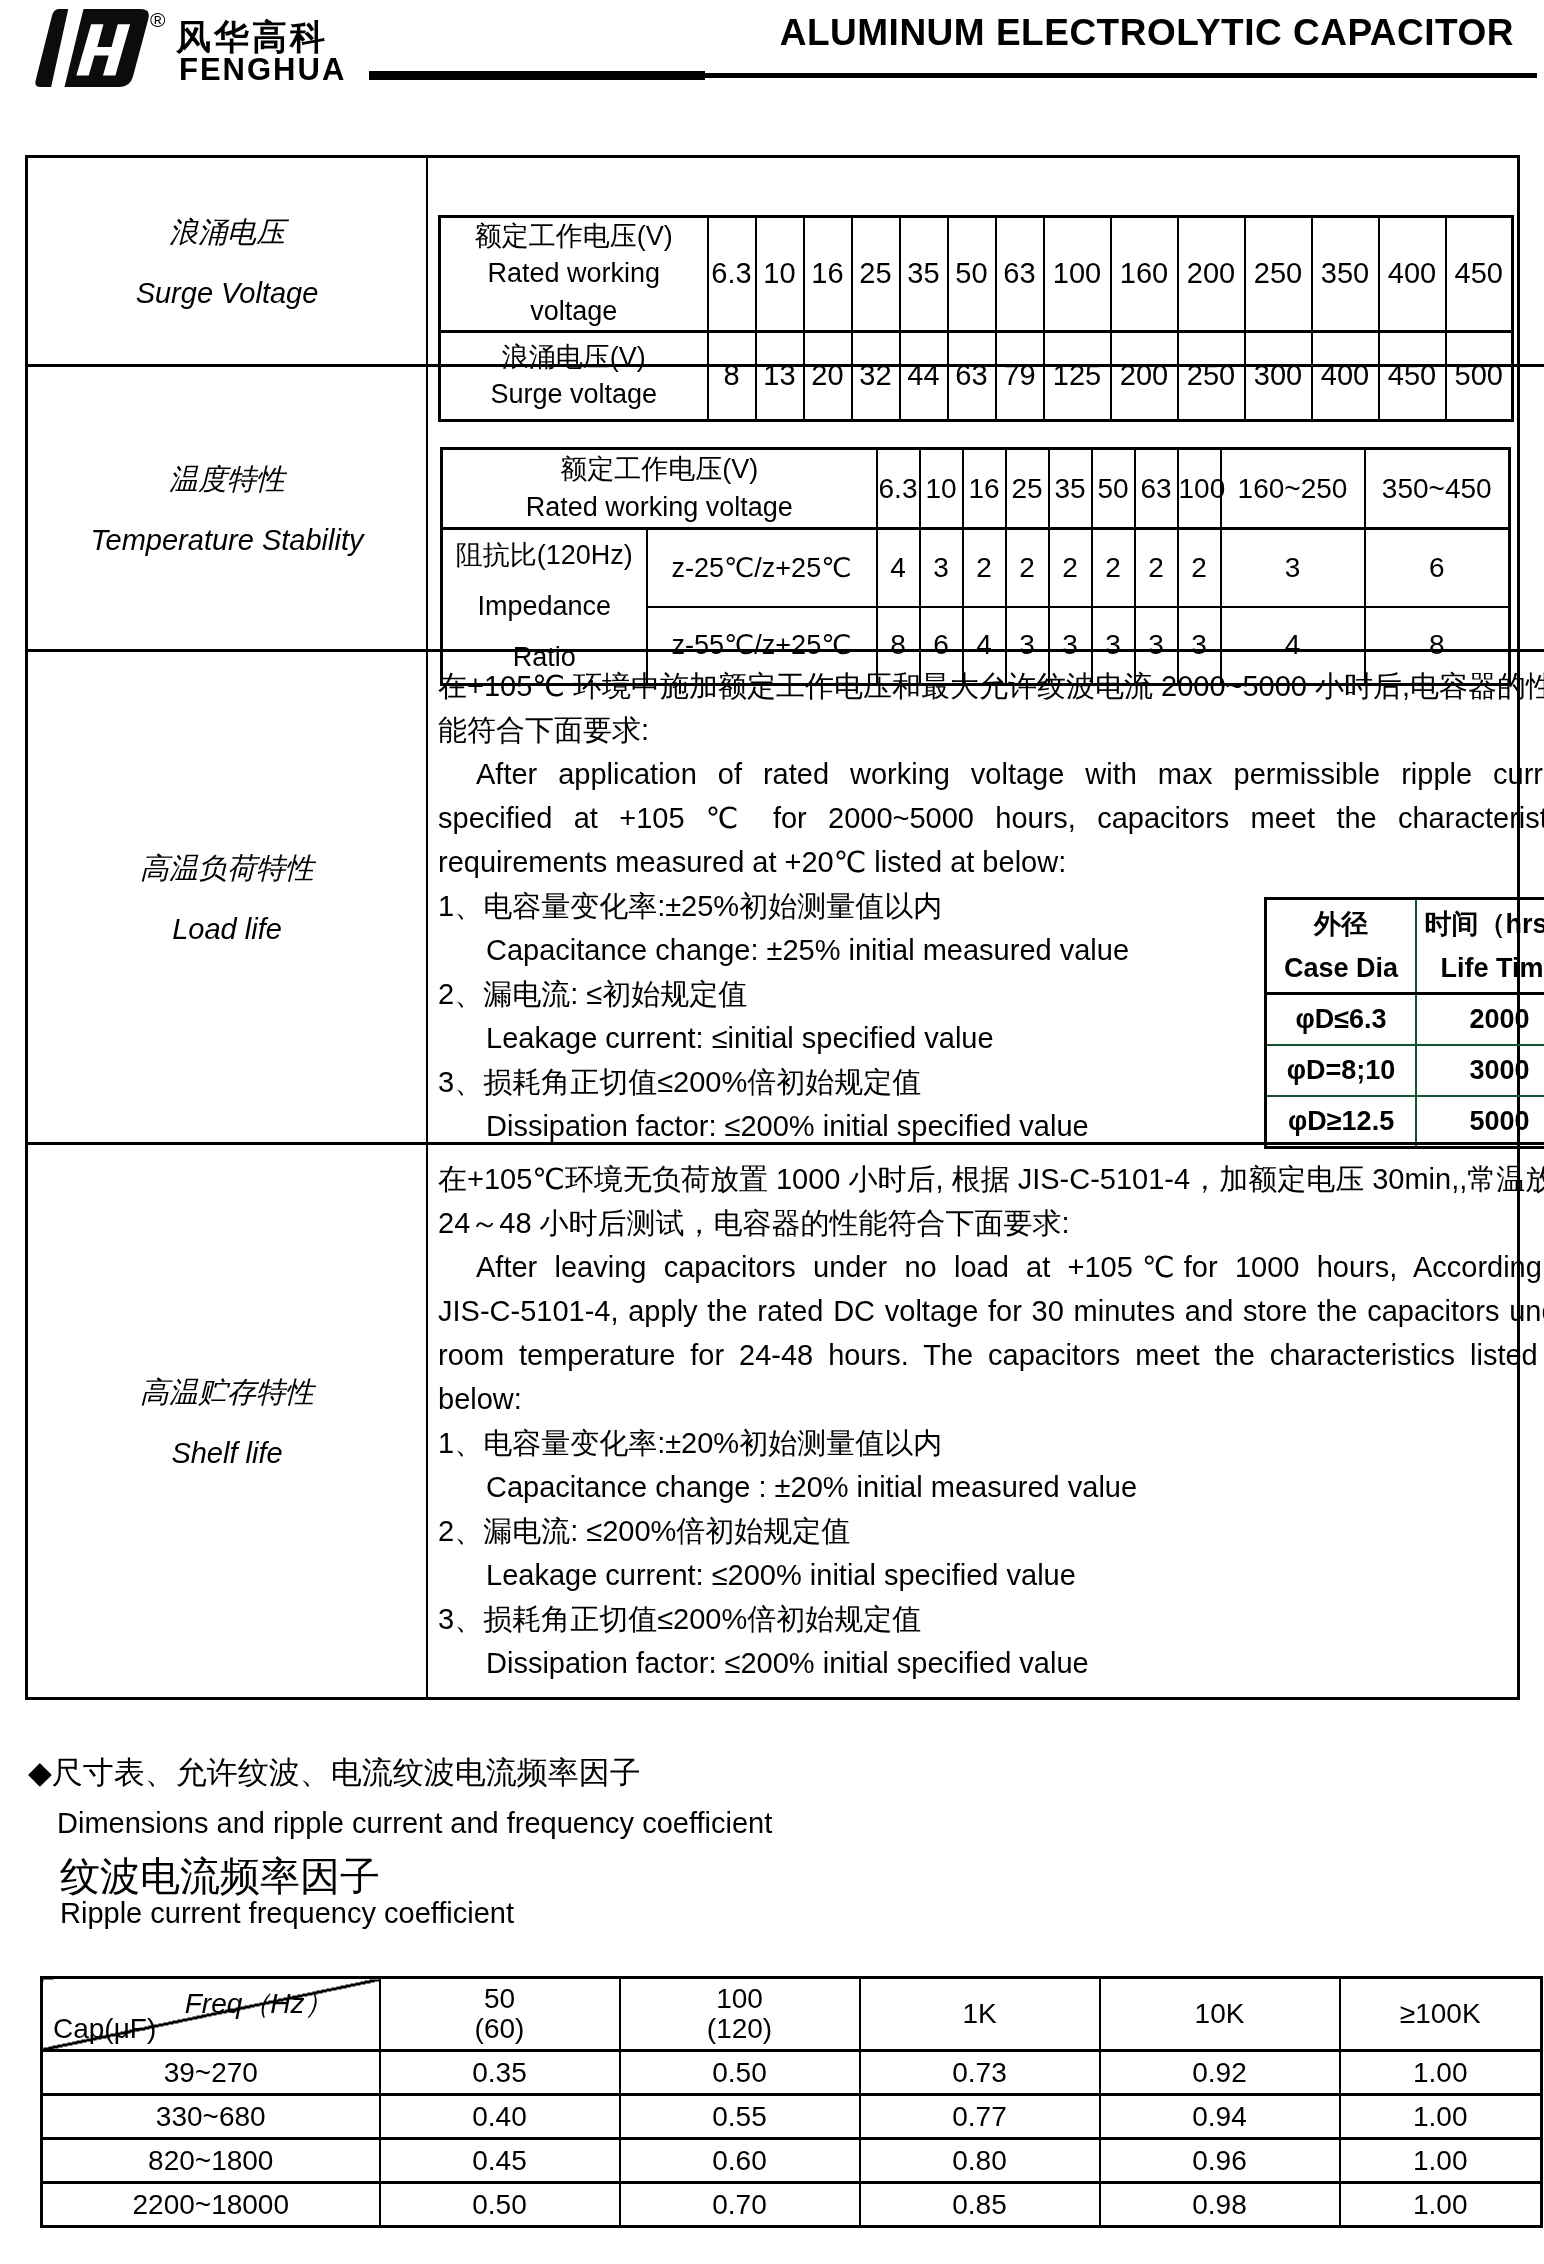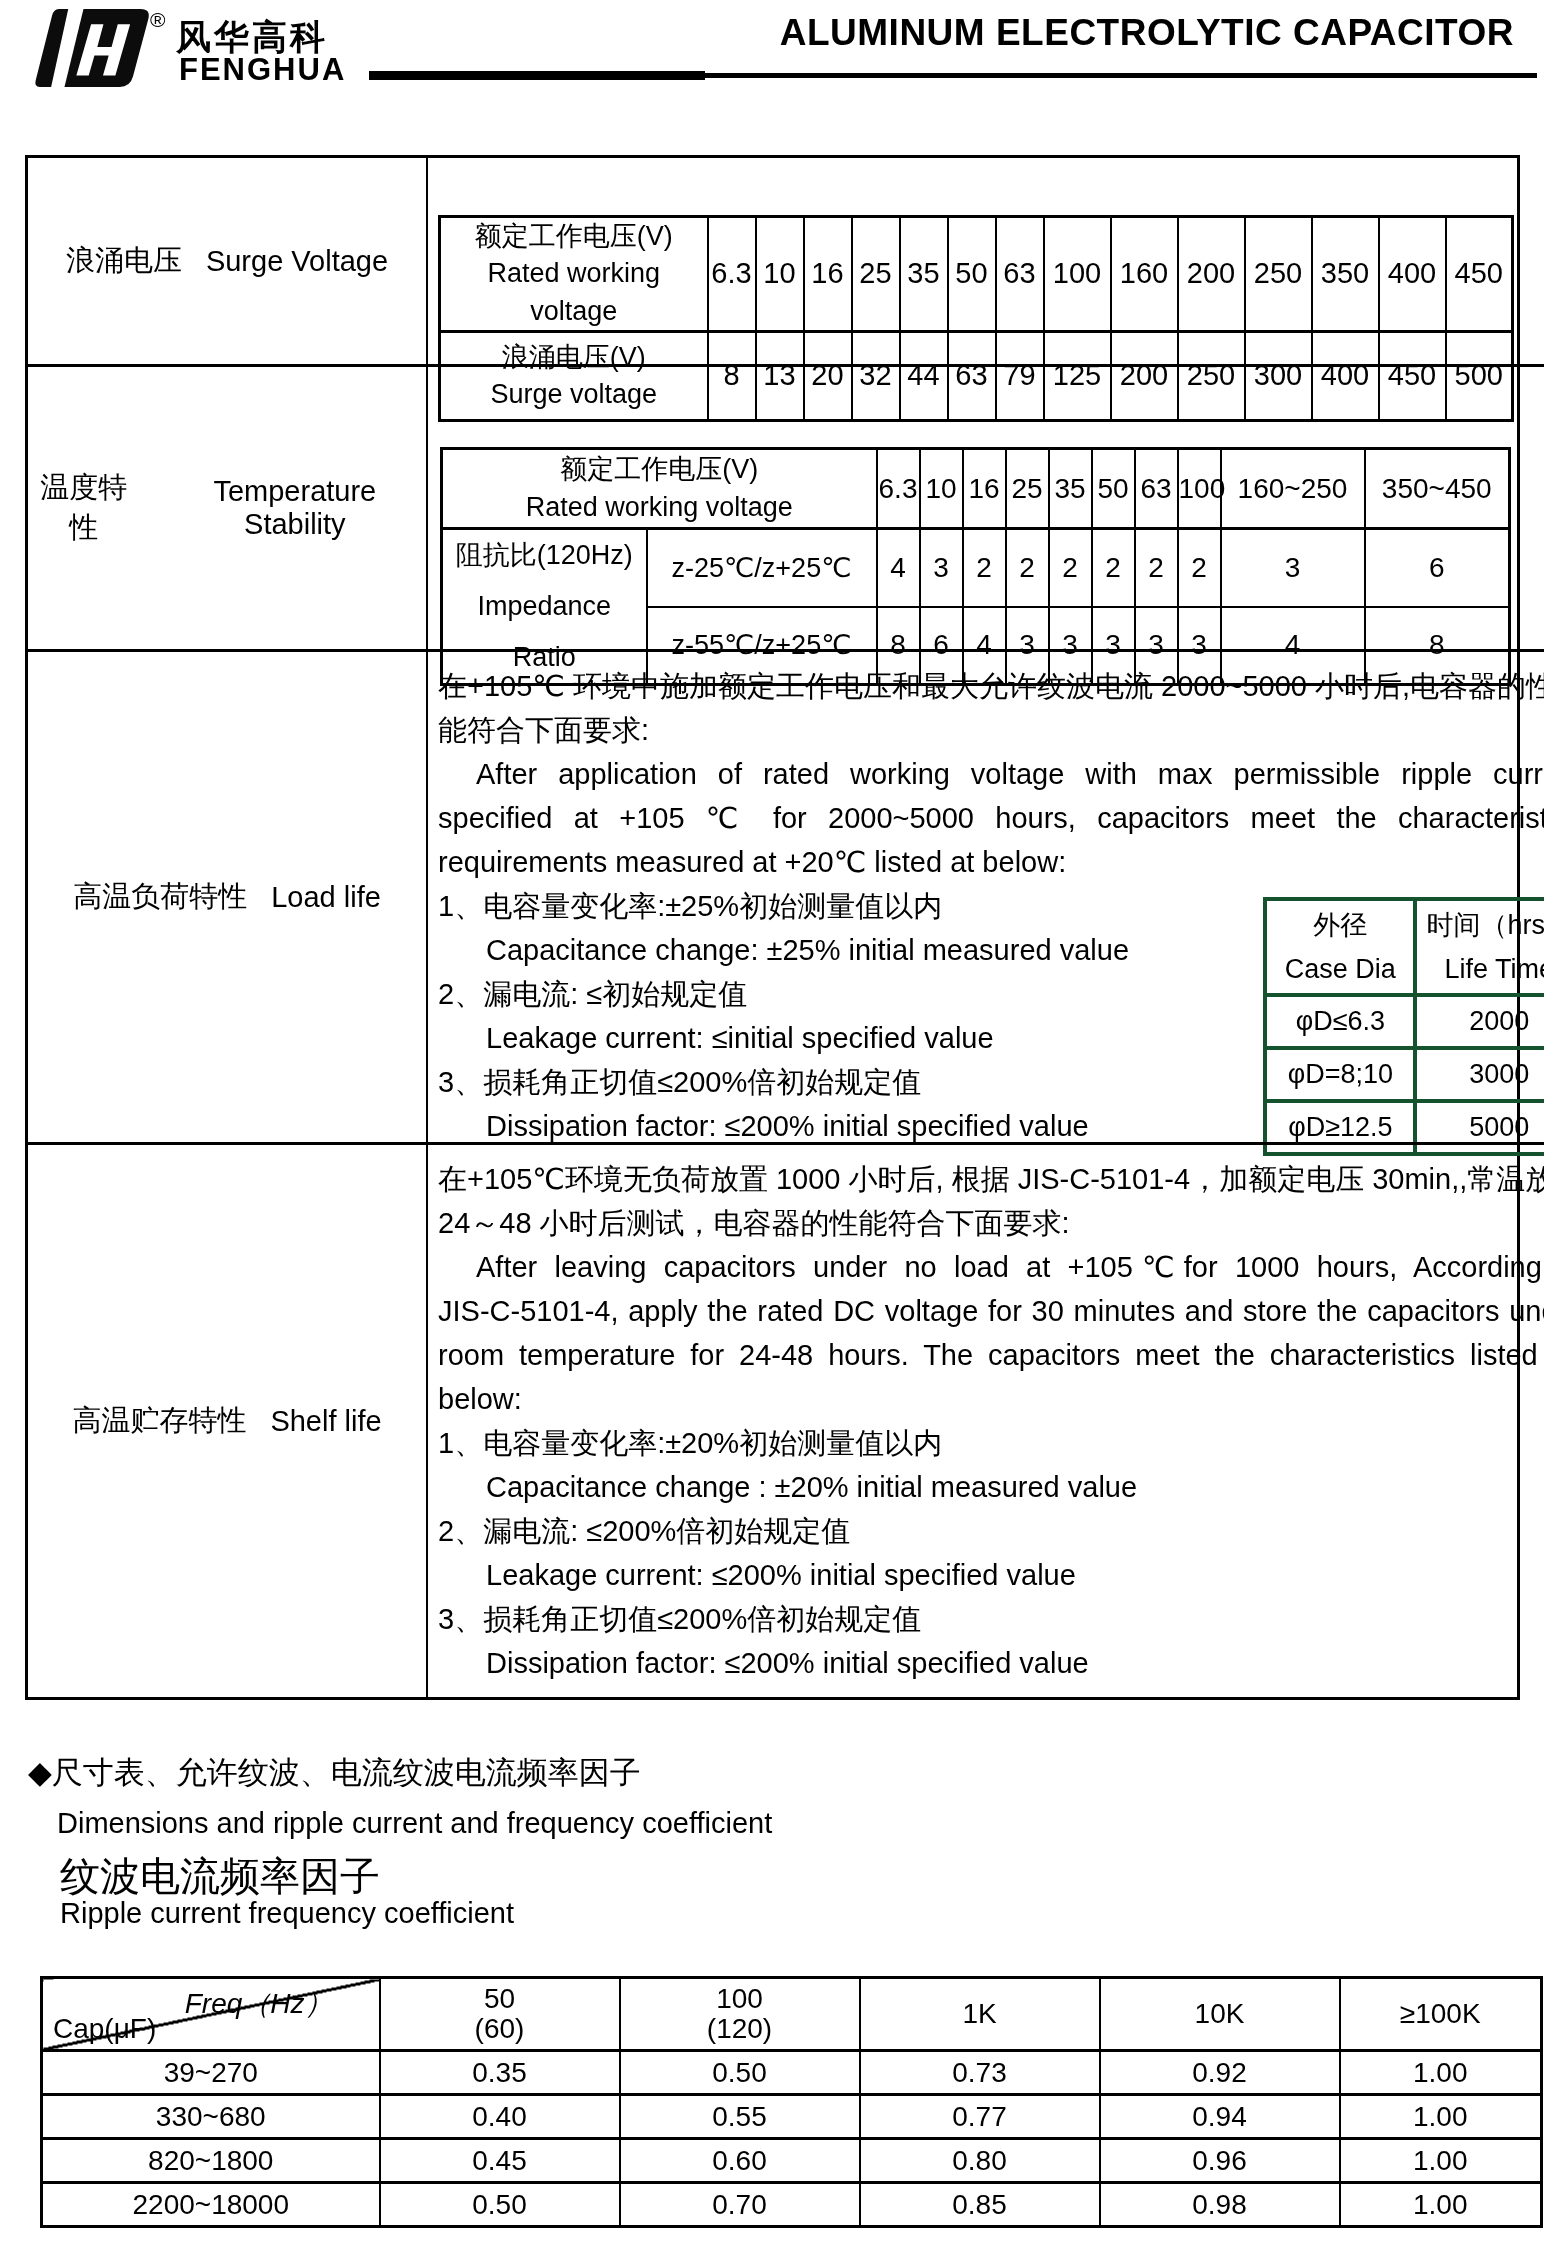--- a/index.html
+++ b/index.html
@@ -16,22 +16,22 @@
   .rule-a{position:absolute;left:369px;top:71px;width:336px;height:9px;background:#000;}
   .rule-b{position:absolute;left:705px;top:73px;width:832px;height:5px;background:#000;}
 
   
   .spec{
     position:absolute;left:25px;top:155px;width:1495px;height:1545px;
     border:3px solid #000;box-sizing:border-box;
     display:grid;grid-template-columns:400px 1fr;grid-template-rows:206px 285px 493px 1fr;
   }
   .lbl{
-    border-right:2px solid #000;display:flex;flex-direction:row;align-items:center;
-    justify-content:center;gap:24px;font-size:29px;text-align:center;box-sizing:border-box;
+    border-right:2px solid #000;display:flex;flex-direction:column;align-items:center;
+    justify-content:center;gap:24px;font-size:29px;text-align:center;box-sizing:border-box;font-style:italic;
   }
   .cnt{position:relative;box-sizing:border-box;}
   .bt{border-top:3px solid #000;}
 
   table{border-collapse:collapse;table-layout:fixed;margin-top:35px;}
   td,th{padding:0;font-weight:400;}
 
   
   .surge{position:absolute;left:10px;top:22px;width:1073px;border:3px solid #000;font-size:29px;text-align:center;}
   .surge td{border:2px solid #000;height:83px;}
@@ -48,21 +48,21 @@
   .temp .tgroup div{line-height:51px;font-size:27px;}
   .temp .tsub{font-size:27px;}
 
   
   .cnt-text{padding:12px 14px 0 10px;font-size:29px;}
   .ln{height:44px;line-height:44px;white-space:nowrap;}
   .st{white-space:normal;text-align:justify;text-align-last:justify;}
   .ind1{padding-left:38px;}
   .ind2{padding-left:48px;}
   .life{position:absolute;top:210px;right:12px;width:318px;border:3px solid #000;font-size:27px;text-align:center;}
-  .life th,.life td{border:4px solid #14532d;}
+  .life th,.life td{border:2px solid #14532d;font-weight:bold;}
   .life thead th{height:92px;border-bottom:3px solid #000;}
   .life th div{line-height:44px;}
   .life td{height:49px;}
 
   
   .h1{position:absolute;left:28px;top:1752px;font-size:31px;}
   .h2{position:absolute;left:57px;top:1807px;font-size:29px;}
   .h3{position:absolute;left:60px;top:1849px;font-size:40px;text-align:right;}
   .h4{position:absolute;left:60px;top:1897px;font-size:29px;}
 

